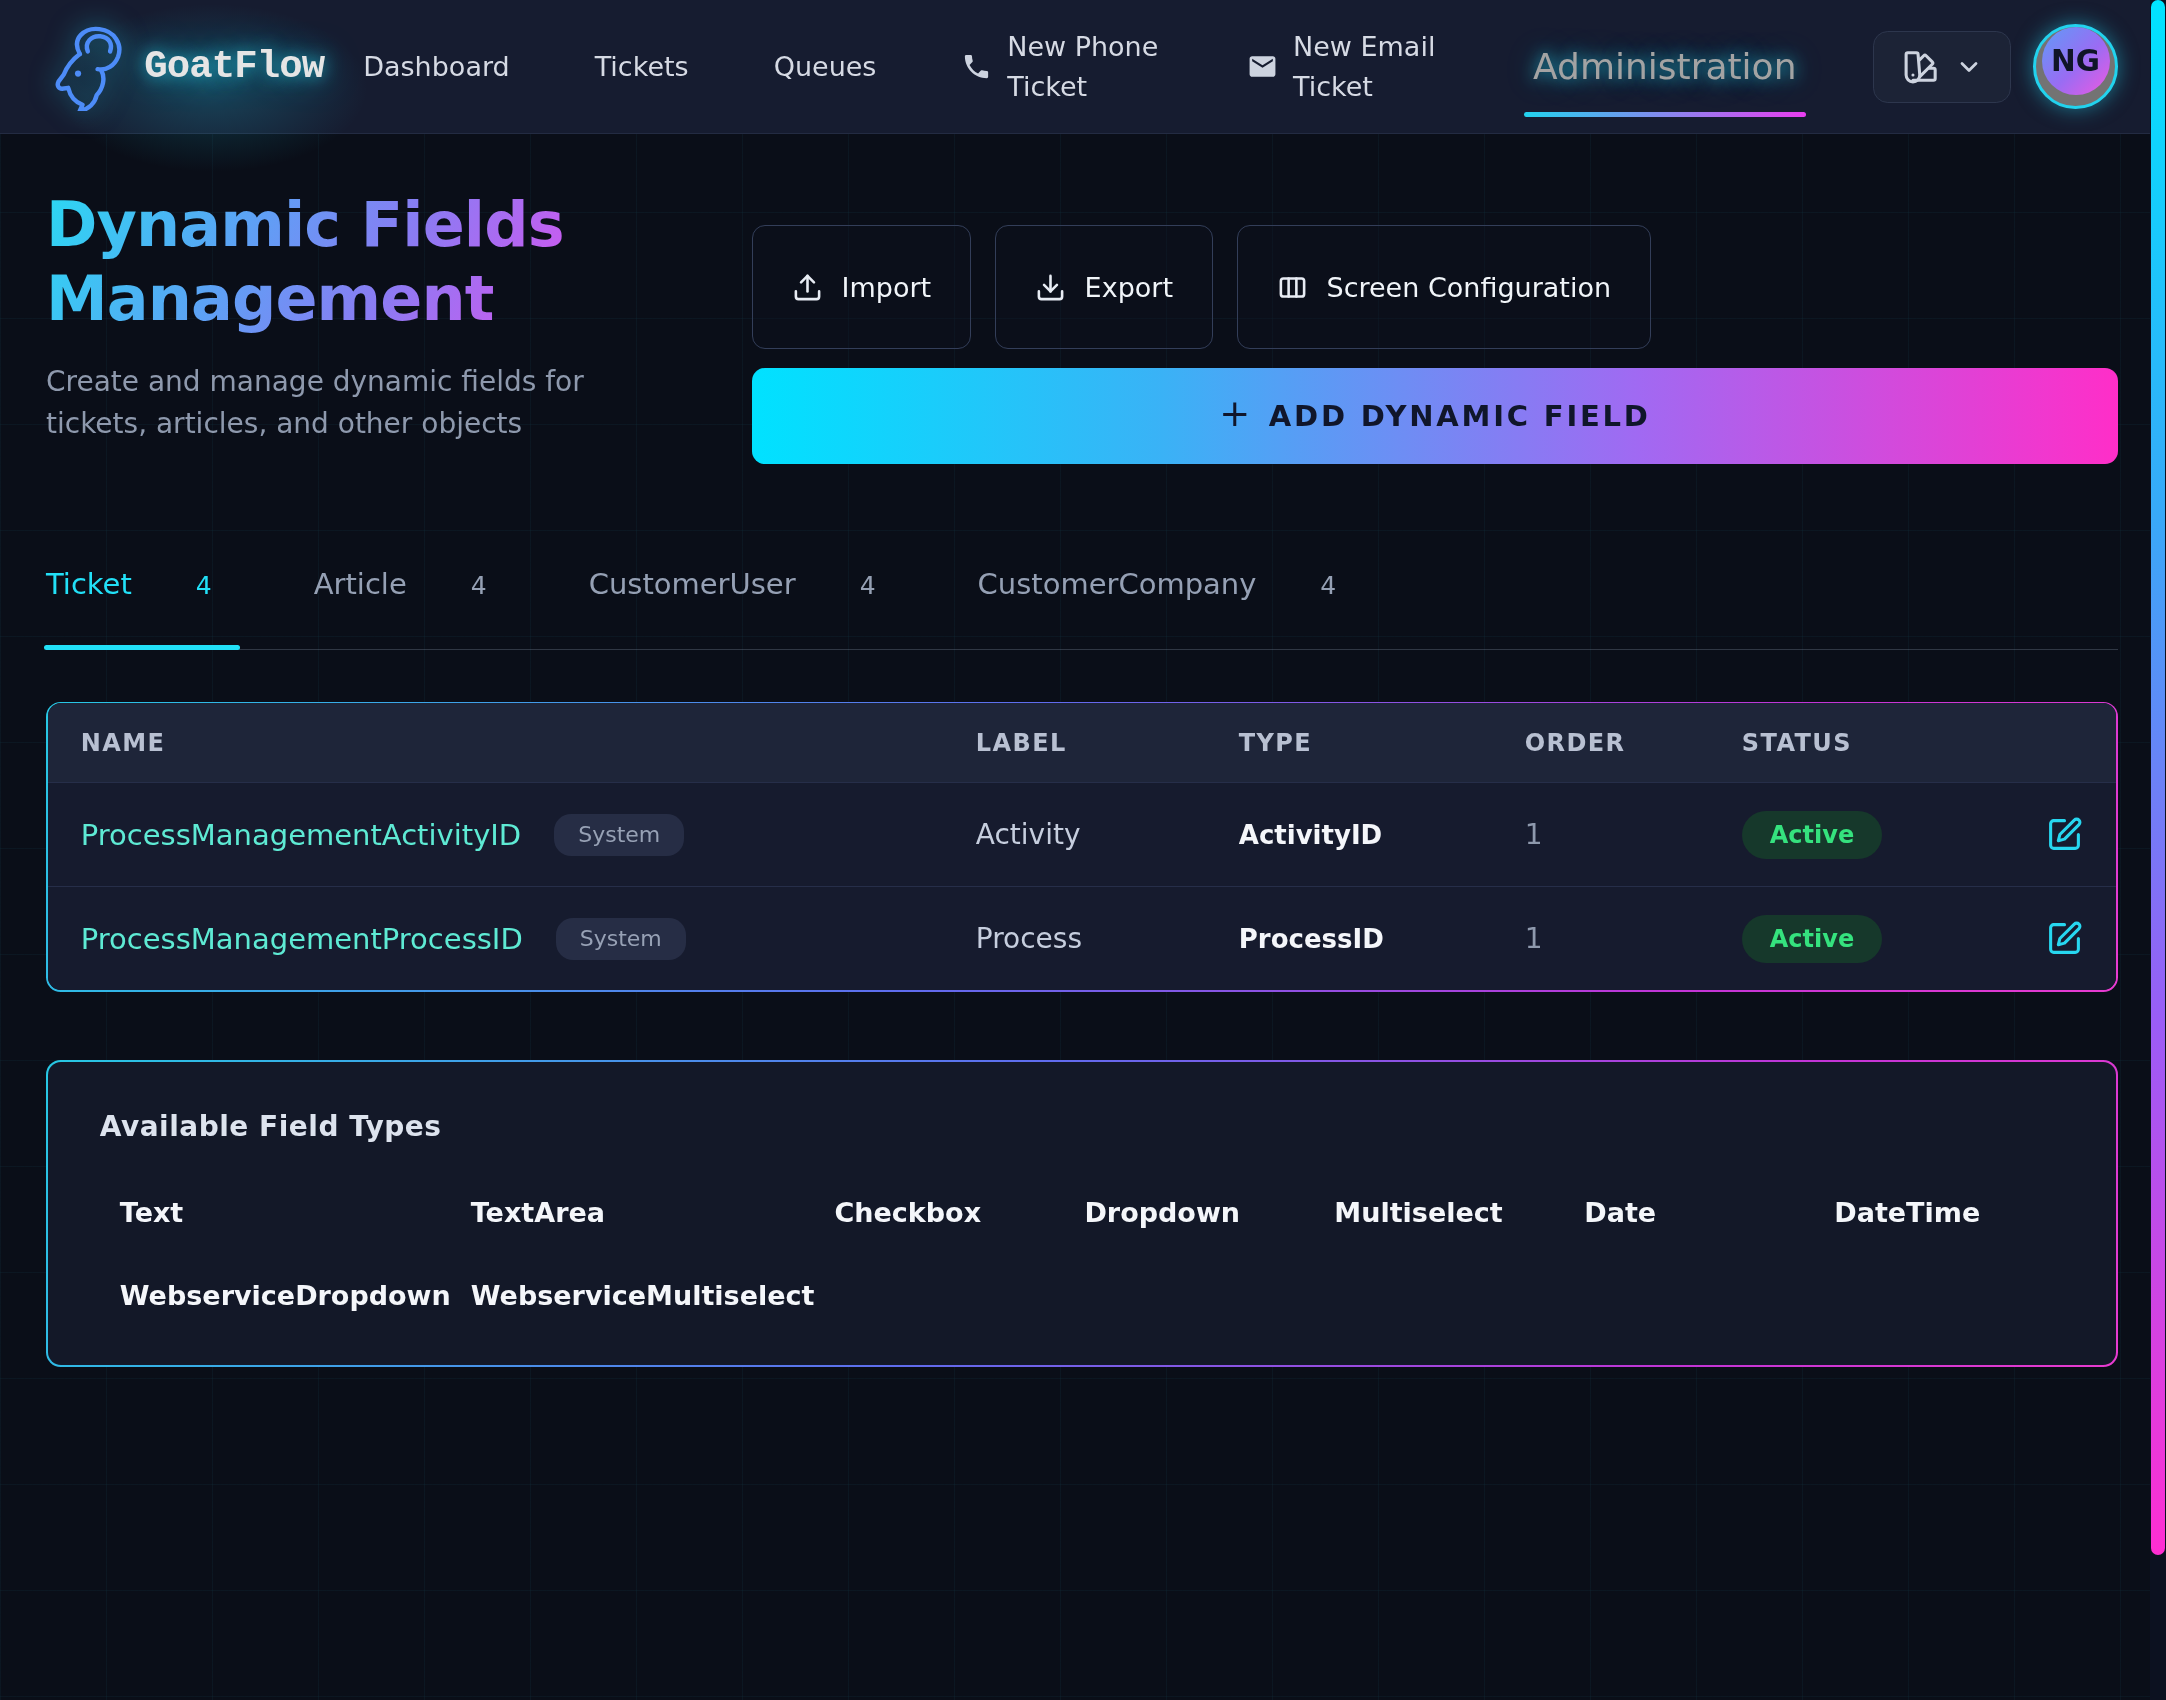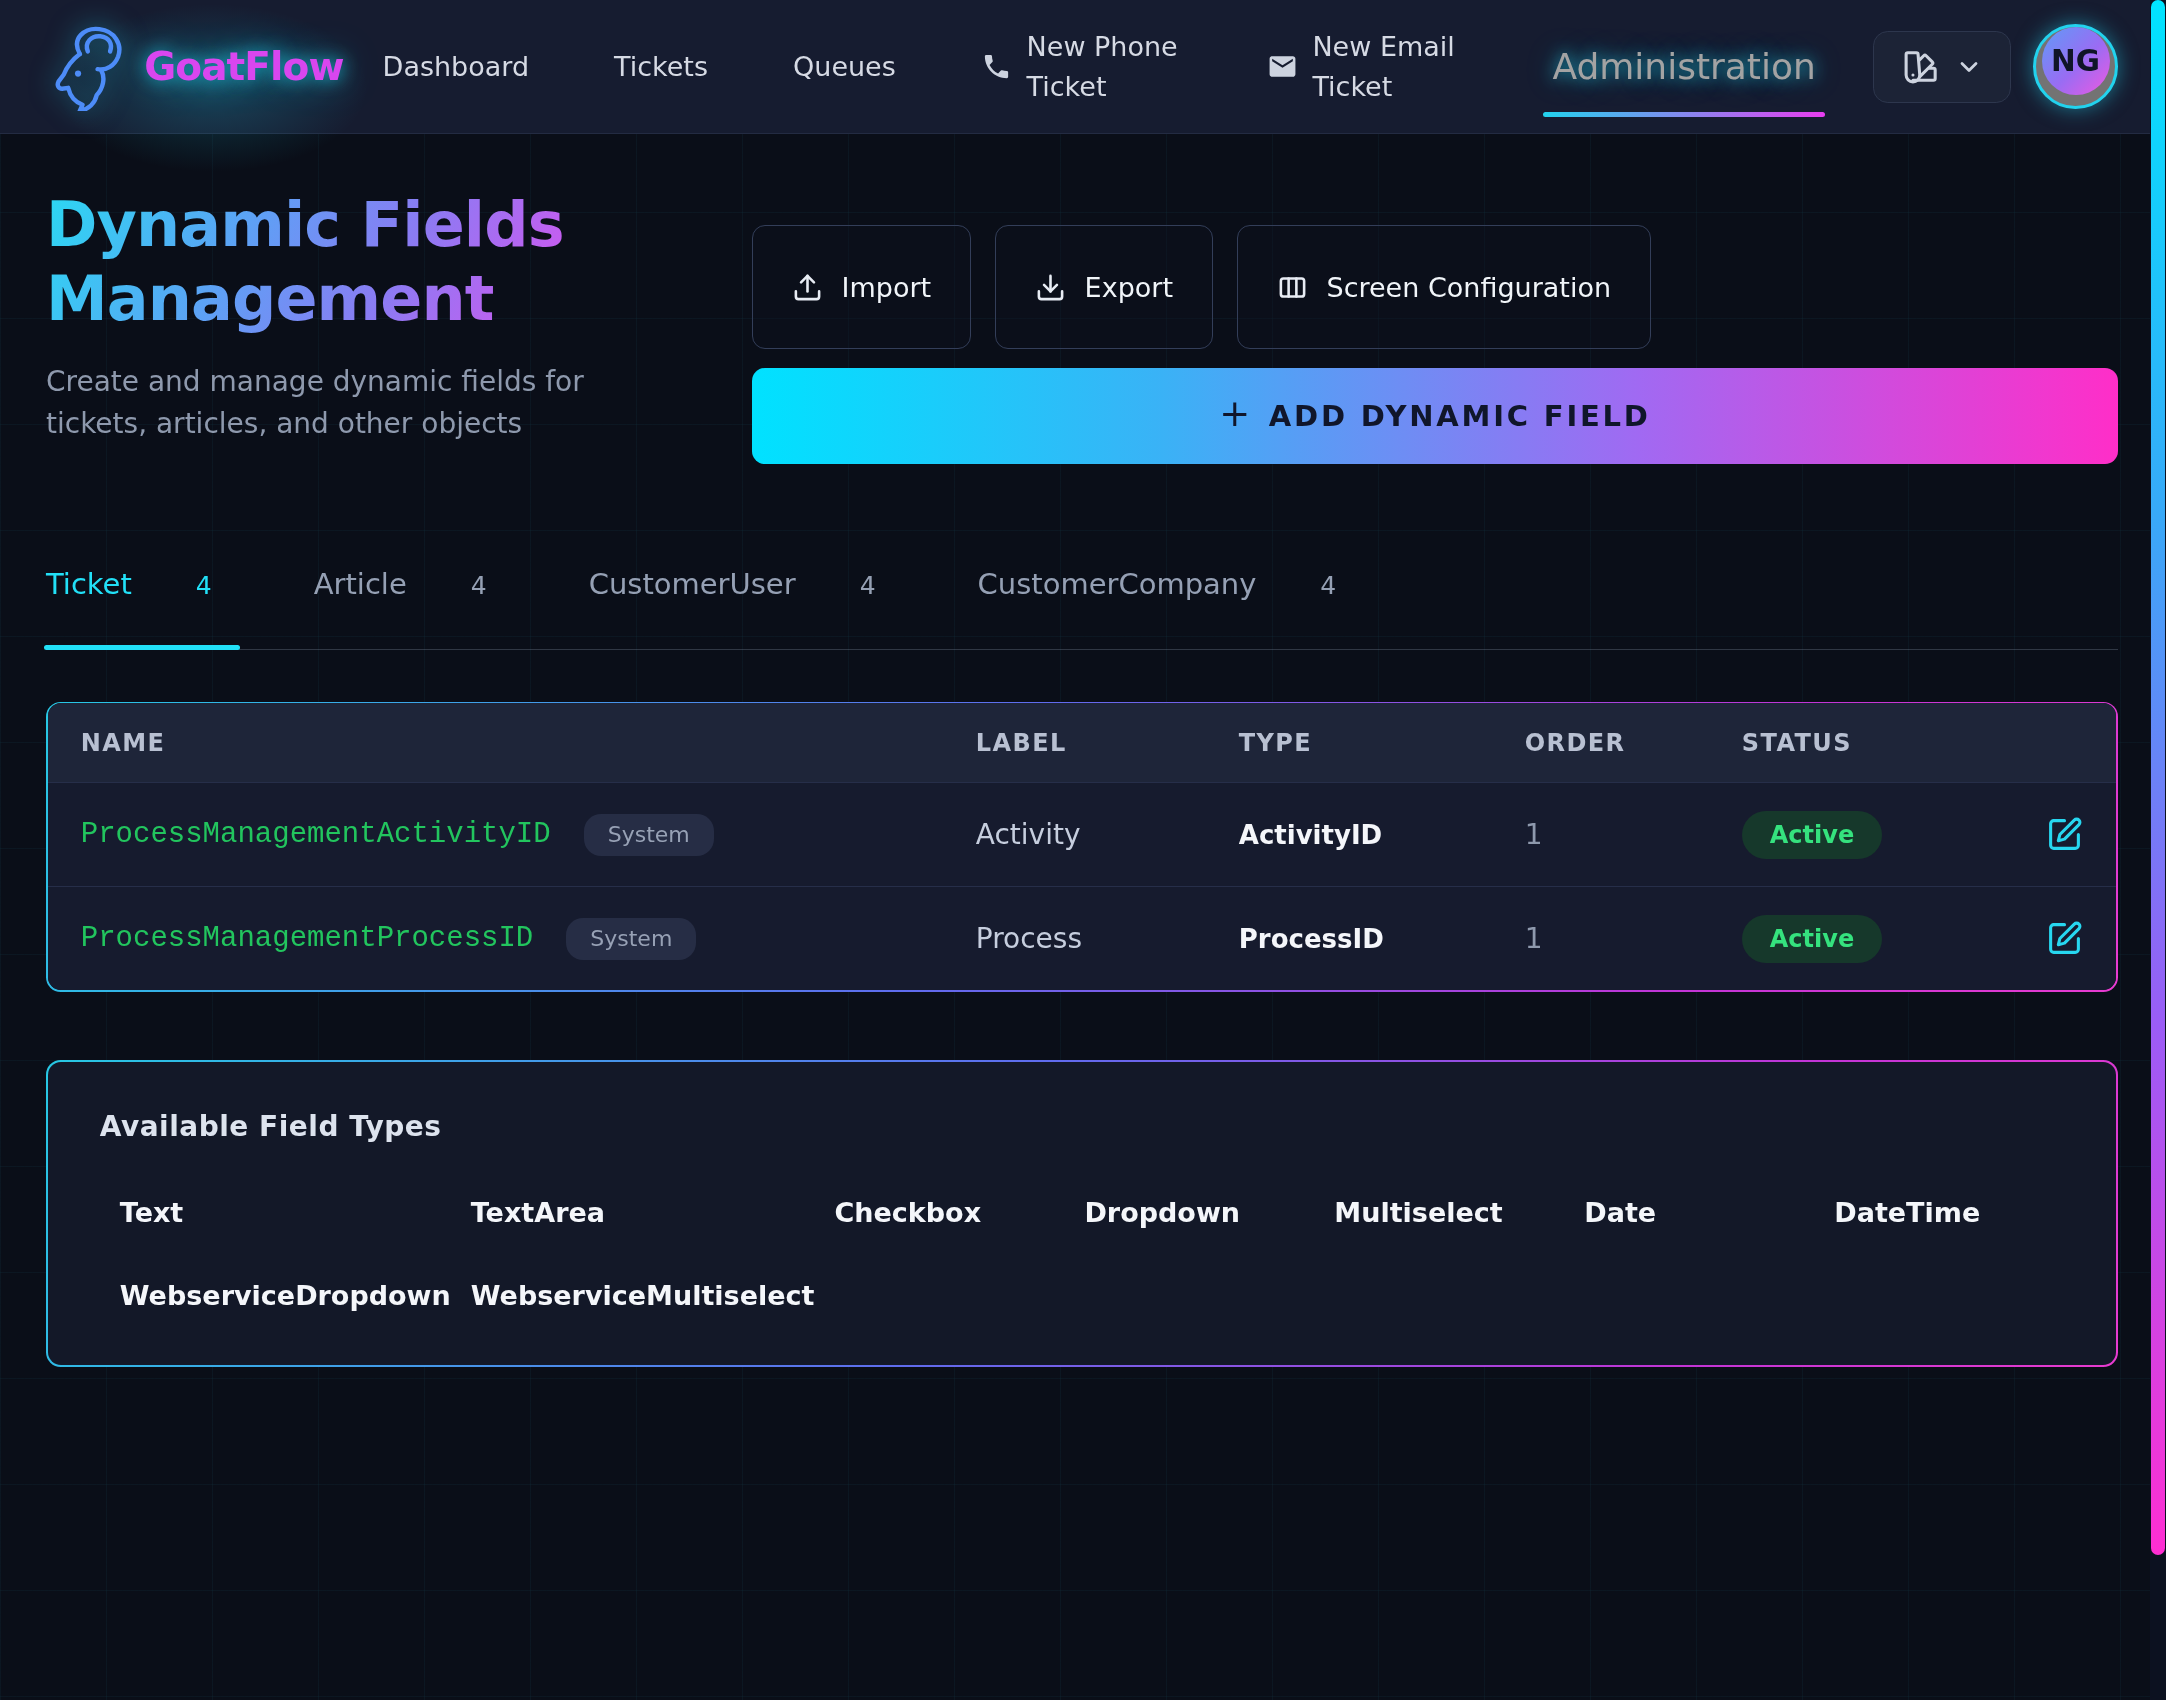--- a/index.html
+++ b/index.html
@@ -20,22 +20,22 @@
   .topnav {
     height:134px; background:#161c30; border-bottom:0.9px solid #232b42;
     display:flex; align-items:center; padding:0 48px 0 46px; position:relative; z-index:5;
   }
   .brand { display:flex; align-items:center; gap:9.2px; margin-right:39px; position:relative; }
   .brand-glow { position:absolute; left:-55px; top:-54px; width:443px; height:240px;
     background:radial-gradient(ellipse closest-side, rgba(34,211,238,0.22), rgba(34,211,238,0) 70%);
     pointer-events:none; }
   .goat-logo { width:89px; height:89px; color:#4d8cf8;
     filter:drop-shadow(0 0 13px rgba(34,211,238,0.55)); position:relative; }
-  .brand-name { font-size:39px; font-weight:bold; color:#d946ef; letter-spacing:-0.9px;
-    text-shadow:0 0 16.6px rgba(34,211,238,0.8), 0 0 39px rgba(34,211,238,0.45); position:relative; }
+  .brand-name { font-size:39px; font-weight:bold; color:#e5e5e5; letter-spacing:-0.9px;
+    text-shadow:0 0 16.6px rgba(34,211,238,0.8), 0 0 39px rgba(34,211,238,0.45); position:relative;font-family:Liberation Mono, monospace; }
 
   .nav-items { display:flex; align-items:center; }
   .nav-link { font-size:27px; color:#d6dae4; margin-right:85px; cursor:pointer; white-space:nowrap; }
   .nav-link-2l { display:flex; align-items:center; gap:14.8px; margin-right:81px; cursor:pointer; }
   .nav-link-2l .txt { font-size:27px; color:#d6dae4; width:159px; line-height:1.45; }
   .nav-ic { width:31px; height:31px; color:#cdd3df; flex:0 0 auto; }
   .nav-admin { font-size:36px; color:#a3a3a3; position:relative; cursor:pointer; white-space:nowrap;
     text-shadow:0 0 14.8px rgba(34,211,238,0.75), 0 0 31px rgba(34,211,238,0.4); }
   .nav-admin::after { content:""; position:absolute; left:-9.2px; right:-9.2px; bottom:-30px; height:5.5px;
     border-radius:2.8px; background:linear-gradient(90deg,#22d3ee,#e93df0); }
@@ -85,21 +85,21 @@
   .gcard { margin:52px 48px 0 46px; border-radius:14.8px; padding:1.8px;
     background:linear-gradient(115deg,#27c8e4 0%,#5f6cee 45%,#c234d6 80%,#e83bd0 100%); }
   .gcard-inner { background:#141a2c; border-radius:13px; overflow:hidden; }
 
   
   .tbl-grid { display:grid; grid-template-columns:895px 263px 286px 217px 1fr 74px; align-items:center; padding:0 33px; }
   .tbl-head { height:79px; background:#1e2539; }
   .tbl-head .hcell { font-size:24px; font-weight:bold; letter-spacing:1.4px; color:#b8c0d2; }
   .tbl-row { height:104px; border-top:0.9px solid #262e49; background:#161b2e; }
   .cell-name { display:flex; align-items:center; }
-  .cell-name .nm { font-size:29px; color:#22c55e;font-family:Liberation Mono, monospace; }
+  .cell-name .nm { font-size:29px; color:#5eead4; }
   .sys-badge { margin-left:33px; font-size:22px; color:#97a1b5; background:#262d45;
     padding:8.3px 24px; border-radius:17px; white-space:nowrap; }
   .cell-label { font-size:28px; color:#c6cede; }
   .cell-type { font-size:26px; font-weight:bold; color:#f4f6fa; }
   .cell-order { font-size:28px; color:#8e99ad; }
   .status-badge { display:inline-block; justify-self:start; background:#16382b; color:#35e27e;
     font-weight:bold; font-size:24px; padding:10px 28px; border-radius:922px; }
   .edit-btn { background:none; border:none; cursor:pointer; color:#27d7f0; justify-self:end; padding:0; }
   .edit-btn svg { width:37px; height:37px; display:block; }
 

